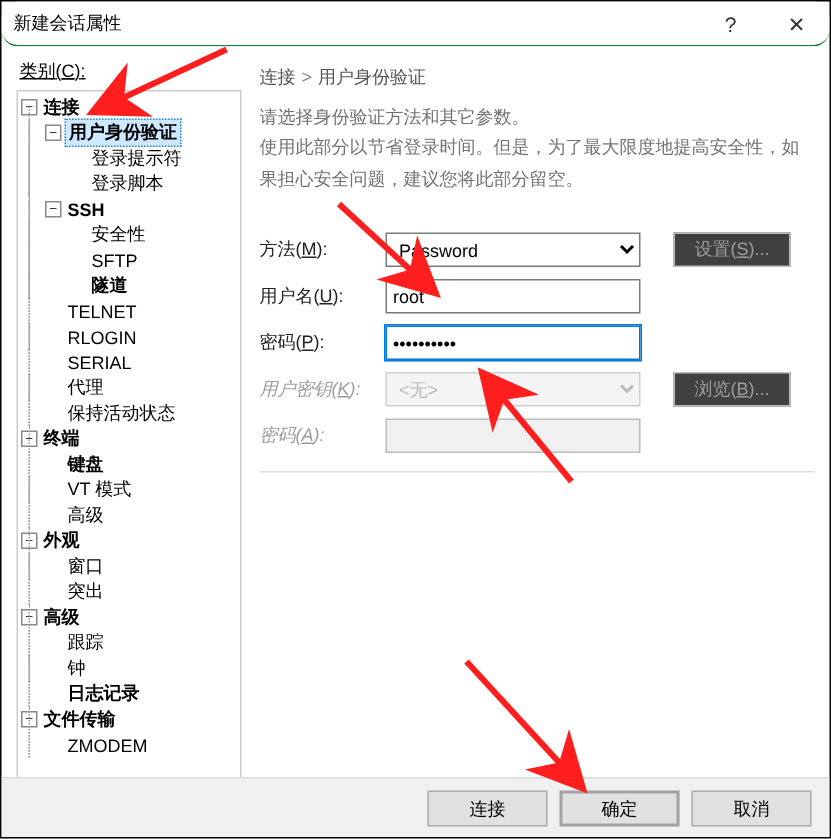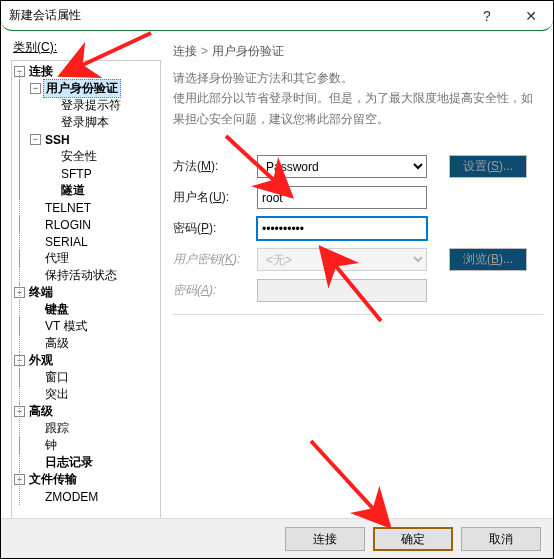--- a/index.html
+++ b/index.html
@@ -128,21 +128,21 @@
     border: 1px solid #0078d7;
     outline: 1px solid #0078d7;
   }
   .form-row select:disabled, .form-row input:disabled {
     background: #f0f0f0; color:#9d9d9d; border-color:#bdbdbd;
   }
   .form-row .side-btn {
     margin-left: 22px;
     width: 78px; height: 23px;
     border: 1px solid #bdbdbd;
-    background: #0c4a6e;
+    background: #404040;
     color:#9d9d9d;
     text-align: center;
     line-height: 21px;
   }
   .divider {
     border: none; border-top: 1px solid #dcdcdc;
     margin: 12px 0 0 0;
   }
 
   
@@ -161,21 +161,21 @@
   .btn {
     min-width: 80px; height: 24px;
     border: 1px solid #adadad;
     background: #e1e1e1;
     font-family: inherit; font-size: 12px;
     text-align: center;
     line-height: 22px;
     padding: 0 12px;
   }
   .btn.primary {
-    border: 2px solid #a16207;
+    border: 2px solid #a3a3a3;
     background: #e1e1e1;
     line-height: 20px;
   }
 
   
   .annot {
     position: absolute;
     left: 0; top: 0;
     width: 554px; height: 559px;
     pointer-events: none;

